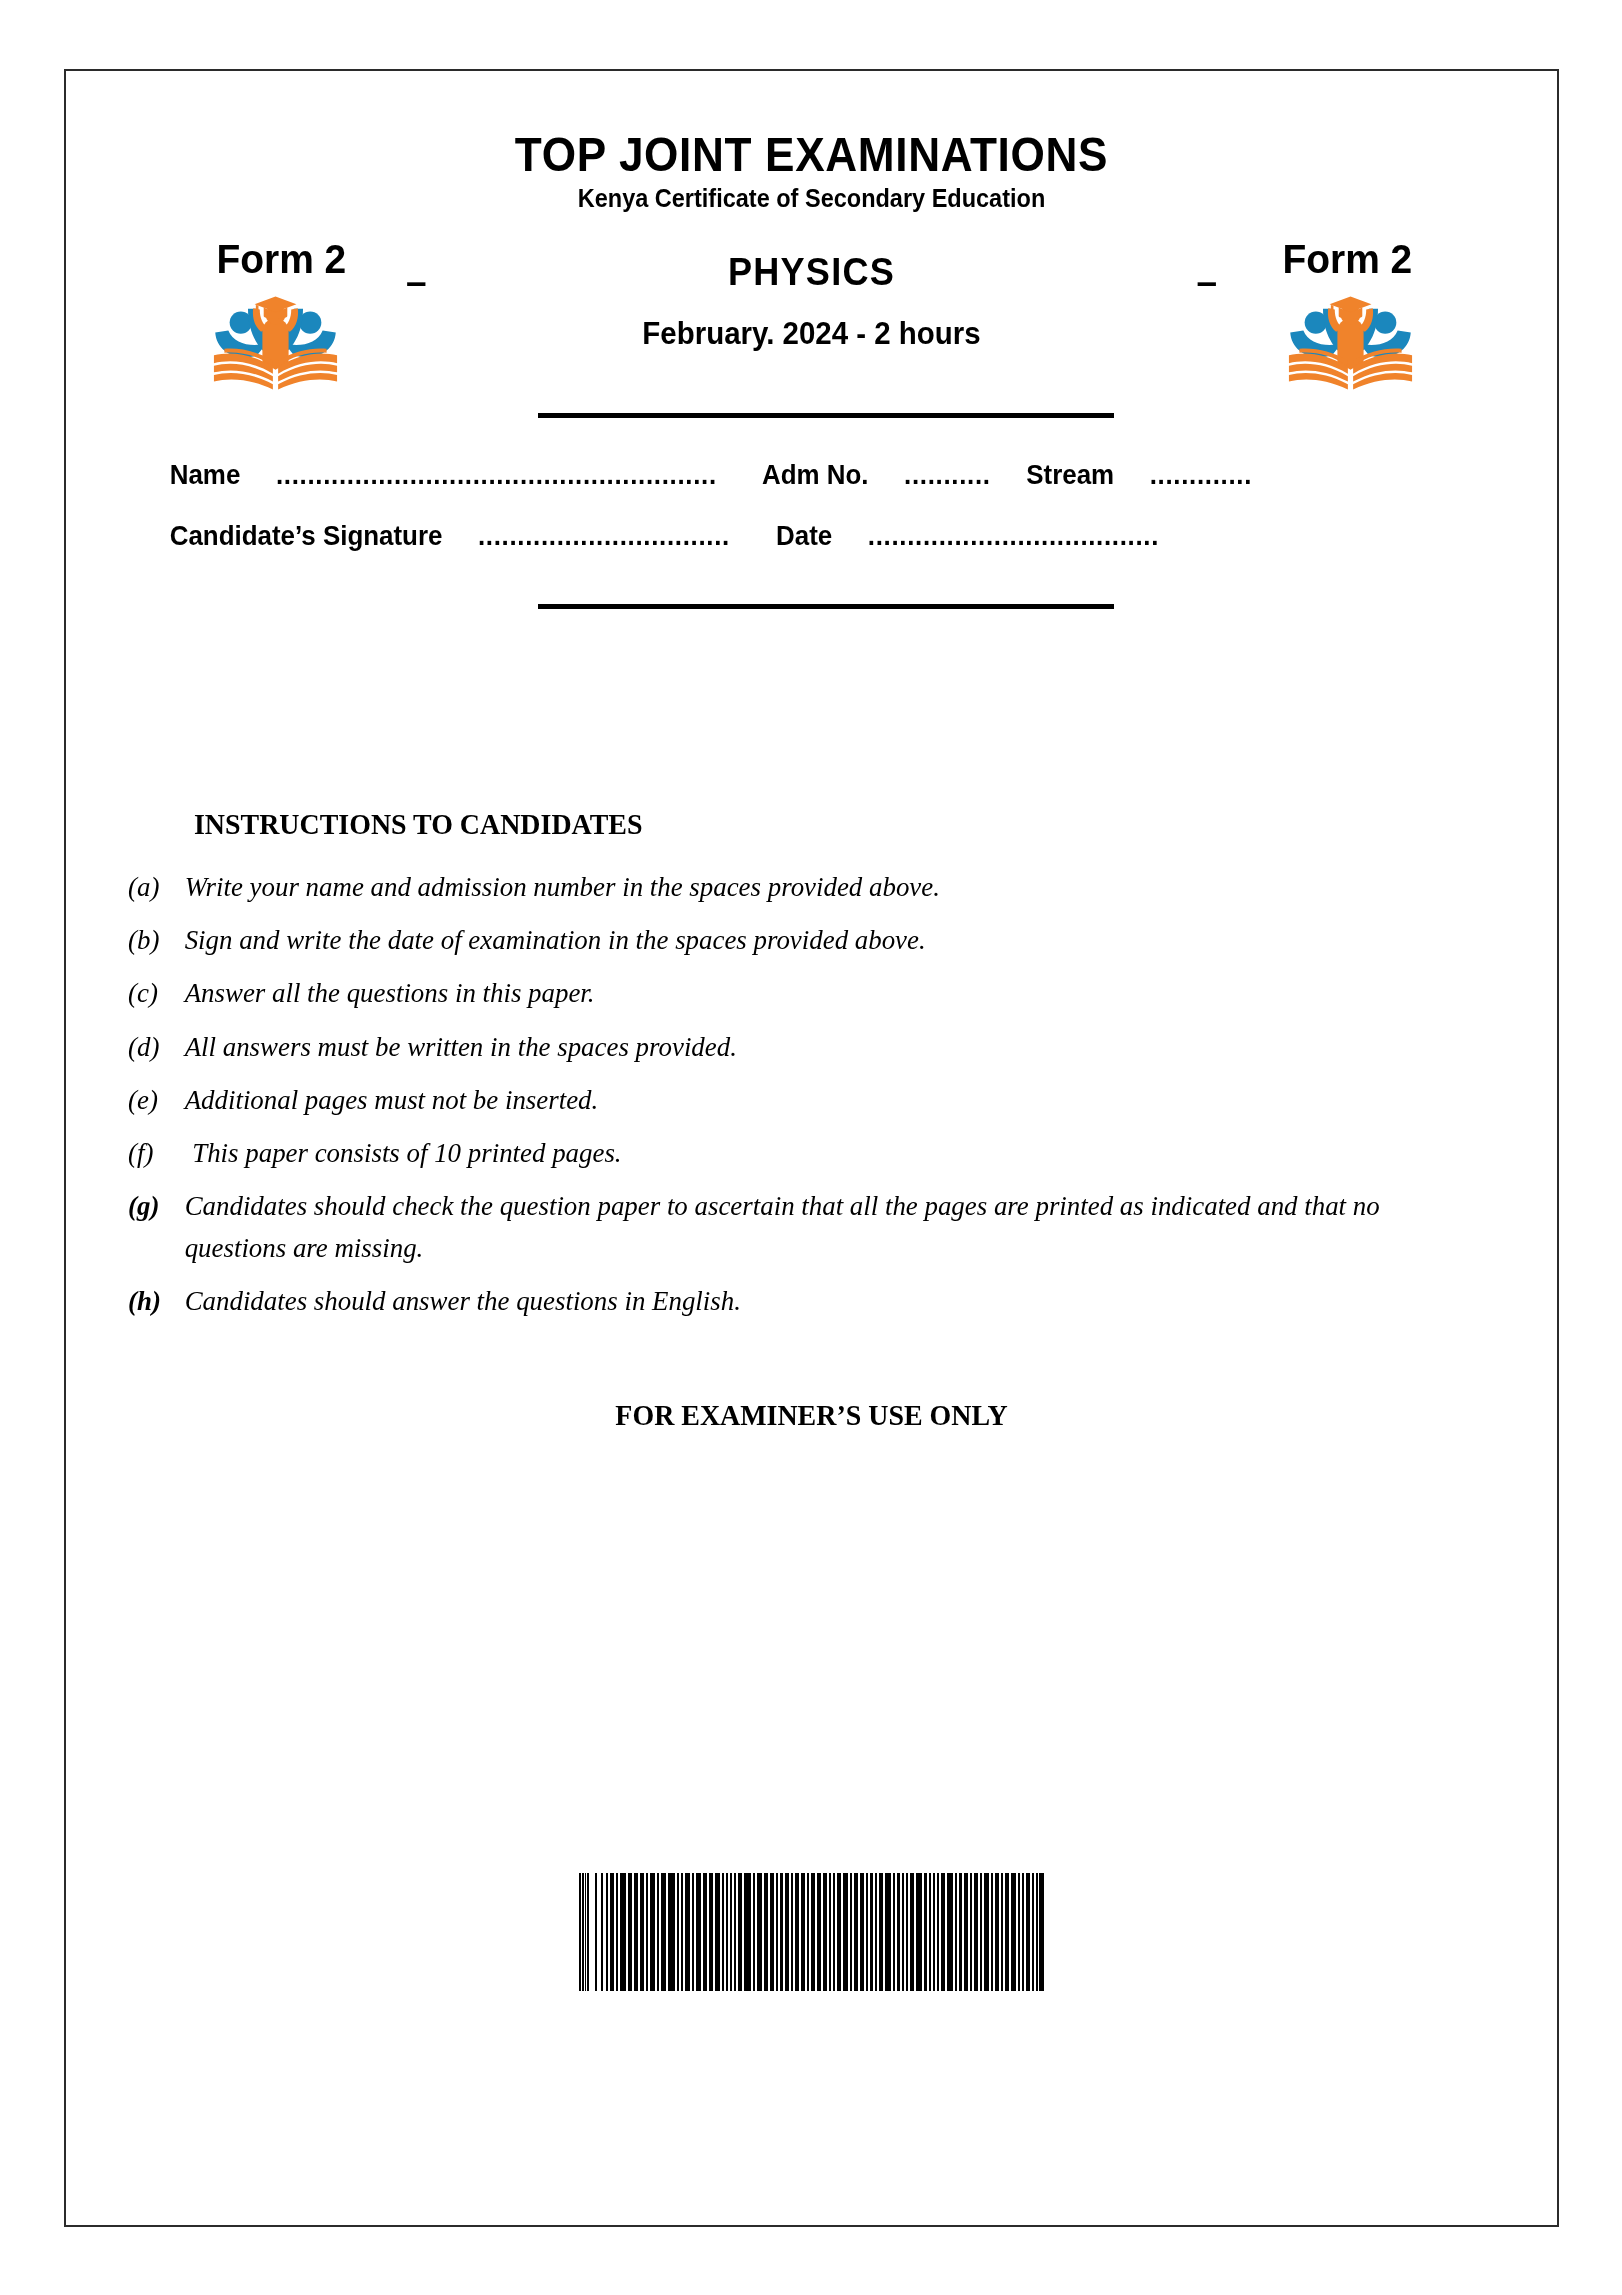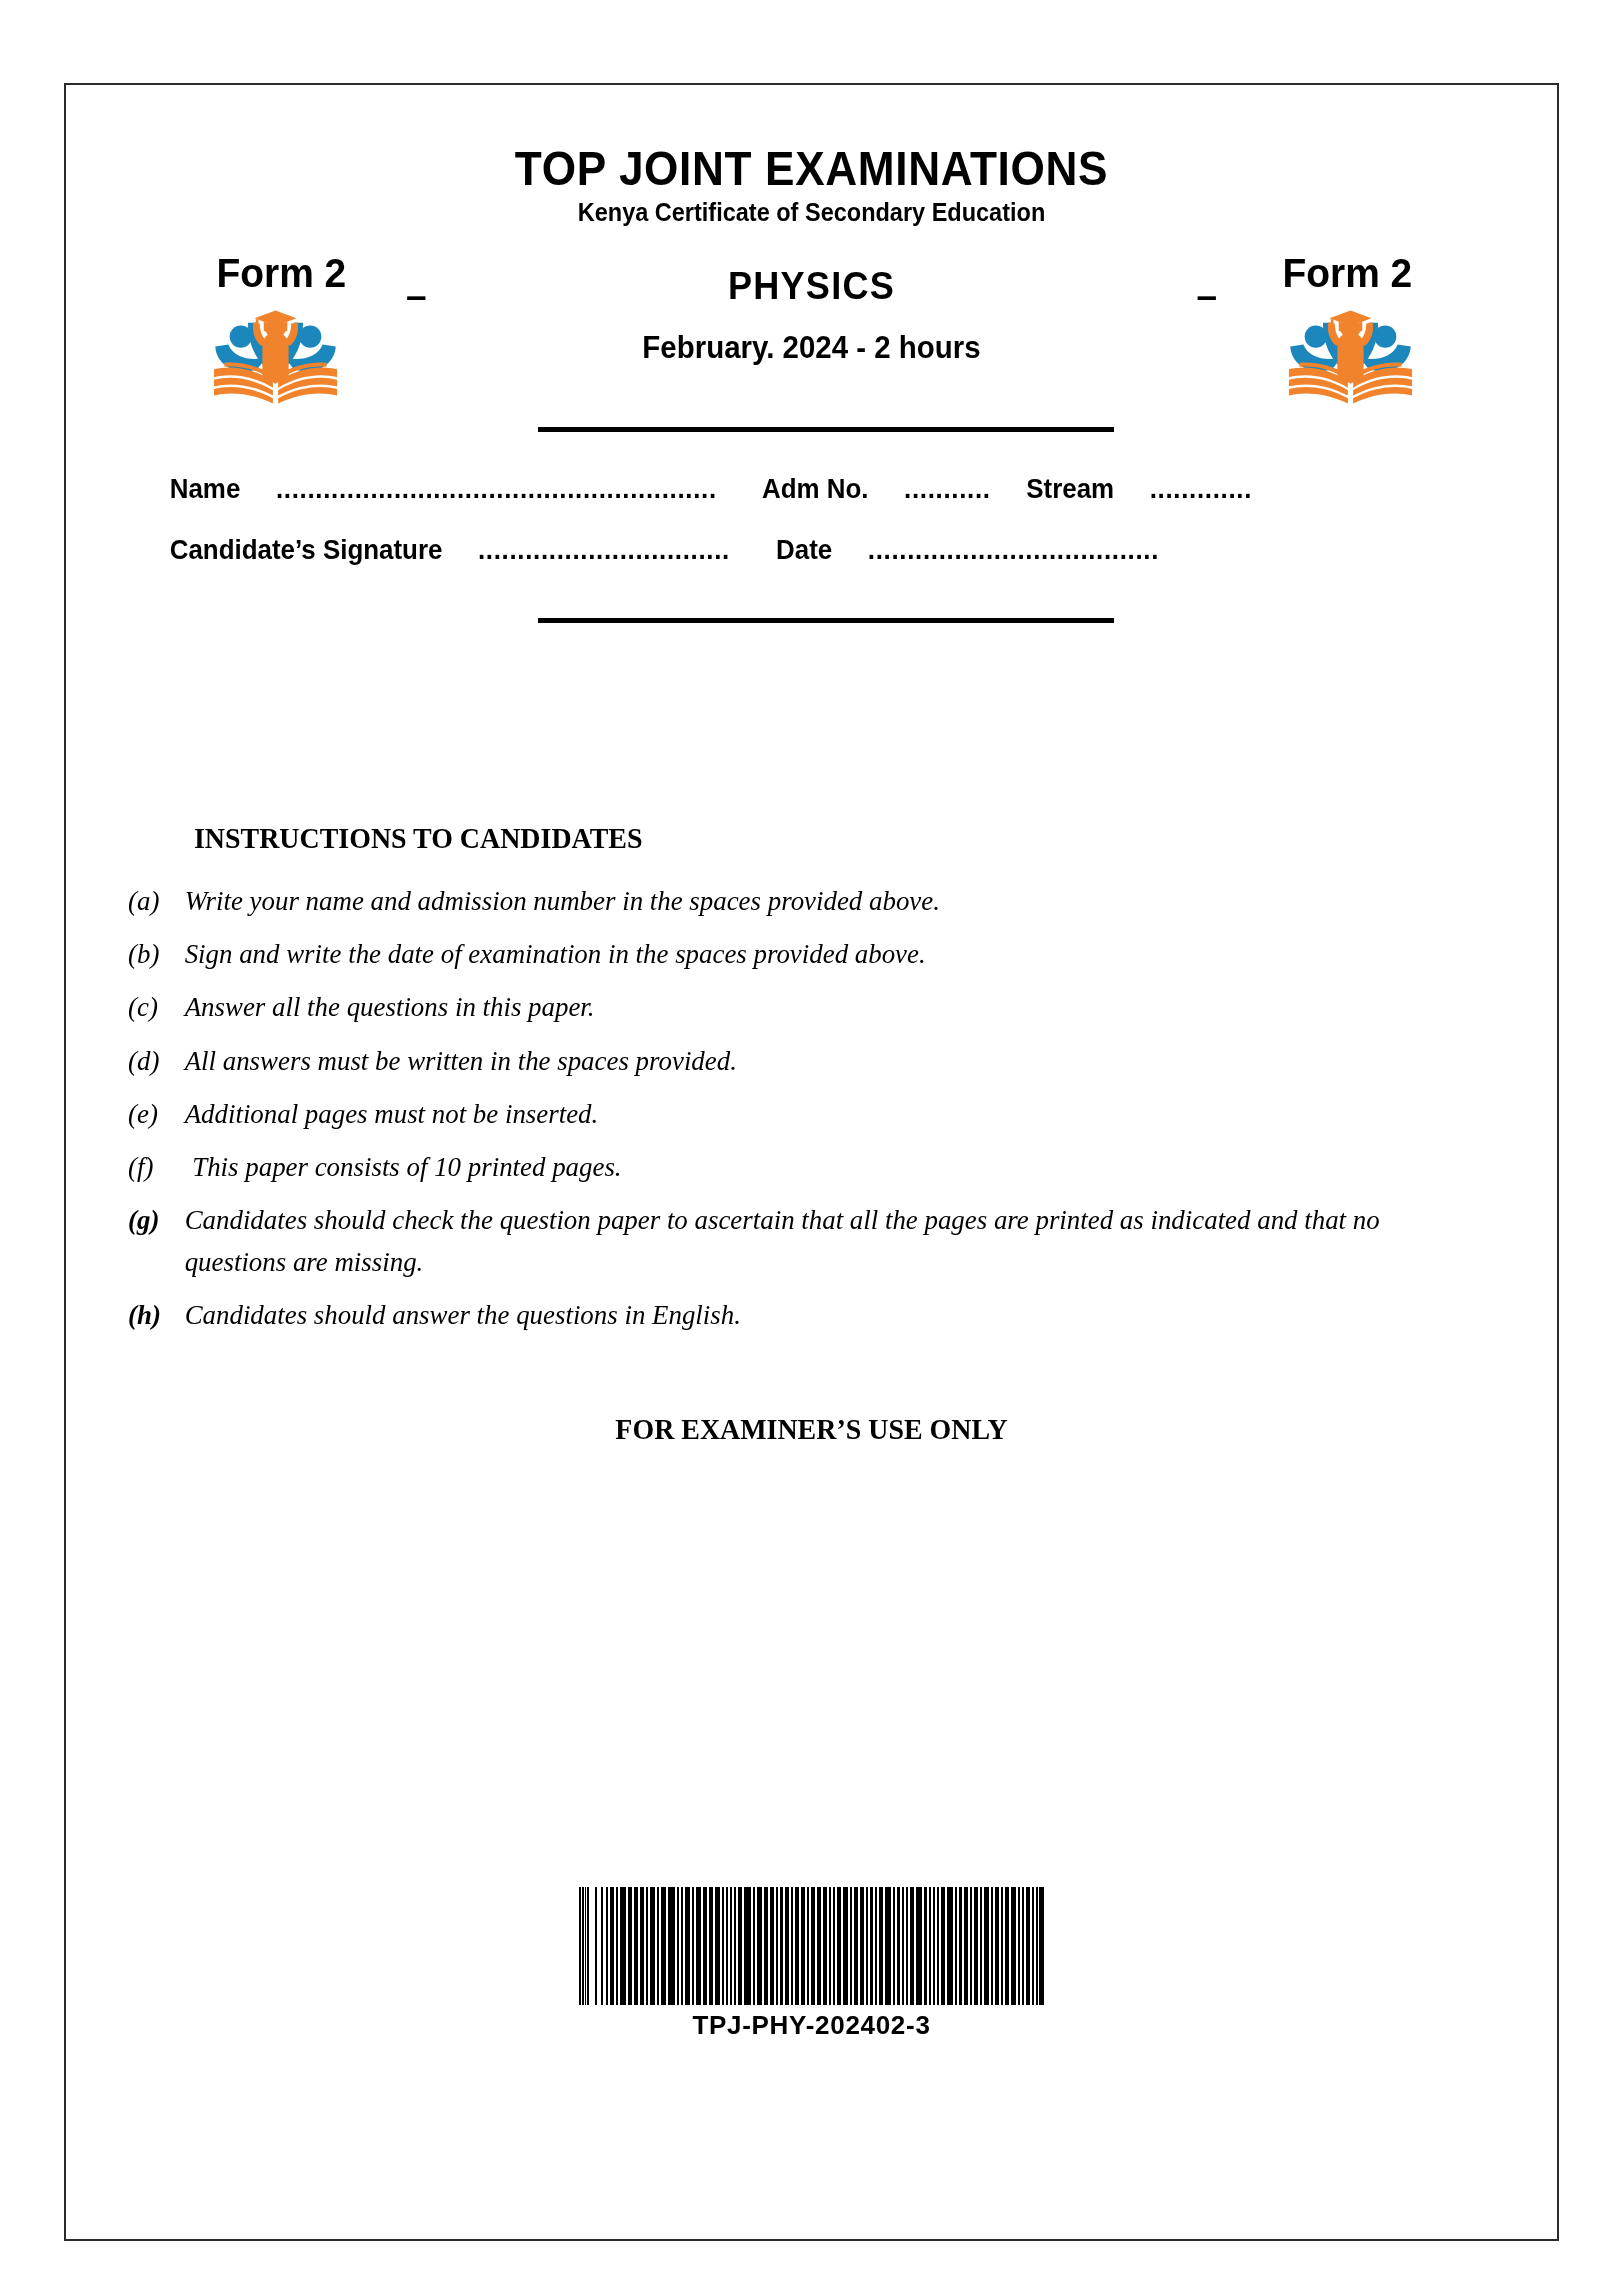--- a/index.html
+++ b/index.html
@@ -12,21 +12,21 @@
     height: 2295px;
     font-family: "Liberation Serif", serif;
     position: relative;
     overflow: hidden;
   }
 
   
   #page-frame {
     position: absolute;
     left: 64px;
-    top: 83px;
+    top: 69px;
     width: 1495px;
     height: 2158px;
     border: 2px solid #2b2b2b;
     box-sizing: border-box;
     background: #fff;
   }
 
   
   #header {
     position: absolute;
@@ -422,17 +422,16 @@
         <span class="instr-marker bold">(h)</span>
         <span class="instr-text">Candidates should answer the questions in English.</span>
       </div>
     </div>
 
   <div id="examiner-title">FOR EXAMINER’S USE ONLY</div>
 
 
   <div id="barcode-block">
     <div id="barcode-bars"><span class="bar" style="width: 2px;"></span><span class="sp" style="width: 1.3px;"></span><span class="bar" style="width: 1.3px;"></span><span class="sp" style="width: 1.3px;"></span><span class="bar" style="width: 1.3px;"></span><span class="sp" style="width: 1.3px;"></span><span class="bar" style="width: 1.3px;"></span><span class="sp" style="width: 6.5px;"></span><span class="bar" style="width: 2px;"></span><span class="sp" style="width: 3.3px;"></span><span class="bar" style="width: 2px;"></span><span class="sp" style="width: 3.3px;"></span><span class="bar" style="width: 2px;"></span><span class="sp" style="width: 2px;"></span><span class="bar" style="width: 3.9px;"></span><span class="sp" style="width: 2px;"></span><span class="bar" style="width: 2px;"></span><span class="sp" style="width: 2px;"></span><span class="bar" style="width: 6.5px;"></span><span class="sp" style="width: 2px;"></span><span class="bar" style="width: 3.9px;"></span><span class="sp" style="width: 2px;"></span><span class="bar" style="width: 3.9px;"></span><span class="sp" style="width: 2px;"></span><span class="bar" style="width: 3.9px;"></span><span class="sp" style="width: 2px;"></span><span class="bar" style="width: 2px;"></span><span class="sp" style="width: 2px;"></span><span class="bar" style="width: 5.2px;"></span><span class="sp" style="width: 2px;"></span><span class="bar" style="width: 2px;"></span><span class="sp" style="width: 2px;"></span><span class="bar" style="width: 5.2px;"></span><span class="sp" style="width: 2px;"></span><span class="bar" style="width: 6.5px;"></span><span class="sp" style="width: 2px;"></span><span class="bar" style="width: 2px;"></span><span class="sp" style="width: 2px;"></span><span class="bar" style="width: 2px;"></span><span class="sp" style="width: 2px;"></span><span class="bar" style="width: 5.2px;"></span><span class="sp" style="width: 2px;"></span><span class="bar" style="width: 2px;"></span><span class="sp" style="width: 2px;"></span><span class="bar" style="width: 5.2px;"></span><span class="sp" style="width: 2px;"></span><span class="bar" style="width: 3.9px;"></span><span class="sp" style="width: 2px;"></span><span class="bar" style="width: 3.9px;"></span><span class="sp" style="width: 2px;"></span><span class="bar" style="width: 5.2px;"></span><span class="sp" style="width: 2px;"></span><span class="bar" style="width: 2px;"></span><span class="sp" style="width: 2px;"></span><span class="bar" style="width: 2px;"></span><span class="sp" style="width: 2px;"></span><span class="bar" style="width: 2px;"></span><span class="sp" style="width: 2px;"></span><span class="bar" style="width: 2px;"></span><span class="sp" style="width: 2px;"></span><span class="bar" style="width: 3.9px;"></span><span class="sp" style="width: 2px;"></span><span class="bar" style="width: 6.5px;"></span><span class="sp" style="width: 2px;"></span><span class="bar" style="width: 2px;"></span><span class="sp" style="width: 2px;"></span><span class="bar" style="width: 5.2px;"></span><span class="sp" style="width: 2px;"></span><span class="bar" style="width: 3.9px;"></span><span class="sp" style="width: 2px;"></span><span class="bar" style="width: 3.9px;"></span><span class="sp" style="width: 2px;"></span><span class="bar" style="width: 2px;"></span><span class="sp" style="width: 2px;"></span><span class="bar" style="width: 3.9px;"></span><span class="sp" style="width: 2px;"></span><span class="bar" style="width: 3.9px;"></span><span class="sp" style="width: 2px;"></span><span class="bar" style="width: 2px;"></span><span class="sp" style="width: 2px;"></span><span class="bar" style="width: 3.9px;"></span><span class="sp" style="width: 2px;"></span><span class="bar" style="width: 3.9px;"></span><span class="sp" style="width: 2px;"></span><span class="bar" style="width: 2px;"></span><span class="sp" style="width: 2px;"></span><span class="bar" style="width: 3.9px;"></span><span class="sp" style="width: 2px;"></span><span class="bar" style="width: 3.9px;"></span><span class="sp" style="width: 2px;"></span><span class="bar" style="width: 3.9px;"></span><span class="sp" style="width: 2px;"></span><span class="bar" style="width: 2px;"></span><span class="sp" style="width: 2px;"></span><span class="bar" style="width: 2px;"></span><span class="sp" style="width: 2px;"></span><span class="bar" style="width: 3.9px;"></span><span class="sp" style="width: 2px;"></span><span class="bar" style="width: 5.2px;"></span><span class="sp" style="width: 2px;"></span><span class="bar" style="width: 2px;"></span><span class="sp" style="width: 2px;"></span><span class="bar" style="width: 3.9px;"></span><span class="sp" style="width: 2px;"></span><span class="bar" style="width: 3.9px;"></span><span class="sp" style="width: 2px;"></span><span class="bar" style="width: 2px;"></span><span class="sp" style="width: 2px;"></span><span class="bar" style="width: 3.9px;"></span><span class="sp" style="width: 2px;"></span><span class="bar" style="width: 2px;"></span><span class="sp" style="width: 2px;"></span><span class="bar" style="width: 3.9px;"></span><span class="sp" style="width: 2px;"></span><span class="bar" style="width: 5.2px;"></span><span class="sp" style="width: 2px;"></span><span class="bar" style="width: 2px;"></span><span class="sp" style="width: 2px;"></span><span class="bar" style="width: 3.9px;"></span><span class="sp" style="width: 2px;"></span><span class="bar" style="width: 2px;"></span><span class="sp" style="width: 2px;"></span><span class="bar" style="width: 2px;"></span><span class="sp" style="width: 2px;"></span><span class="bar" style="width: 3.9px;"></span><span class="sp" style="width: 2px;"></span><span class="bar" style="width: 5.2px;"></span><span class="sp" style="width: 2px;"></span><span class="bar" style="width: 3.9px;"></span><span class="sp" style="width: 2px;"></span><span class="bar" style="width: 2px;"></span><span class="sp" style="width: 2px;"></span><span class="bar" style="width: 2px;"></span><span class="sp" style="width: 2px;"></span><span class="bar" style="width: 2px;"></span><span class="sp" style="width: 2px;"></span><span class="bar" style="width: 3.9px;"></span><span class="sp" style="width: 2px;"></span><span class="bar" style="width: 5.2px;"></span><span class="sp" style="width: 2px;"></span><span class="bar" style="width: 2px;"></span><span class="sp" style="width: 2px;"></span><span class="bar" style="width: 3.9px;"></span><span class="sp" style="width: 2px;"></span><span class="bar" style="width: 3.9px;"></span><span class="sp" style="width: 2px;"></span><span class="bar" style="width: 2px;"></span><span class="sp" style="width: 2px;"></span><span class="bar" style="width: 3.9px;"></span><span class="sp" style="width: 2px;"></span><span class="bar" style="width: 2px;"></span><span class="sp" style="width: 2px;"></span><span class="bar" style="width: 5.2px;"></span><span class="sp" style="width: 2px;"></span><span class="bar" style="width: 2px;"></span><span class="sp" style="width: 2px;"></span><span class="bar" style="width: 3.9px;"></span><span class="sp" style="width: 2px;"></span><span class="bar" style="width: 2px;"></span><span class="sp" style="width: 2px;"></span><span class="bar" style="width: 3.9px;"></span><span class="sp" style="width: 2px;"></span><span class="bar" style="width: 5.2px;"></span><span class="sp" style="width: 2px;"></span><span class="bar" style="width: 2px;"></span><span class="sp" style="width: 2px;"></span><span class="bar" style="width: 2px;"></span><span class="sp" style="width: 2px;"></span><span class="bar" style="width: 3.9px;"></span><span class="sp" style="width: 2px;"></span><span class="bar" style="width: 2px;"></span><span class="sp" style="width: 1.3px;"></span><span class="bar" style="width: 2px;"></span><span class="sp" style="width: 1.3px;"></span><span class="bar" style="width: 5.2px;"></span></div>
-    <div id="barcode-text">TPJ-PHY-202402-3</div>
   </div>
 
 </div>
 
 
 </body></html>

